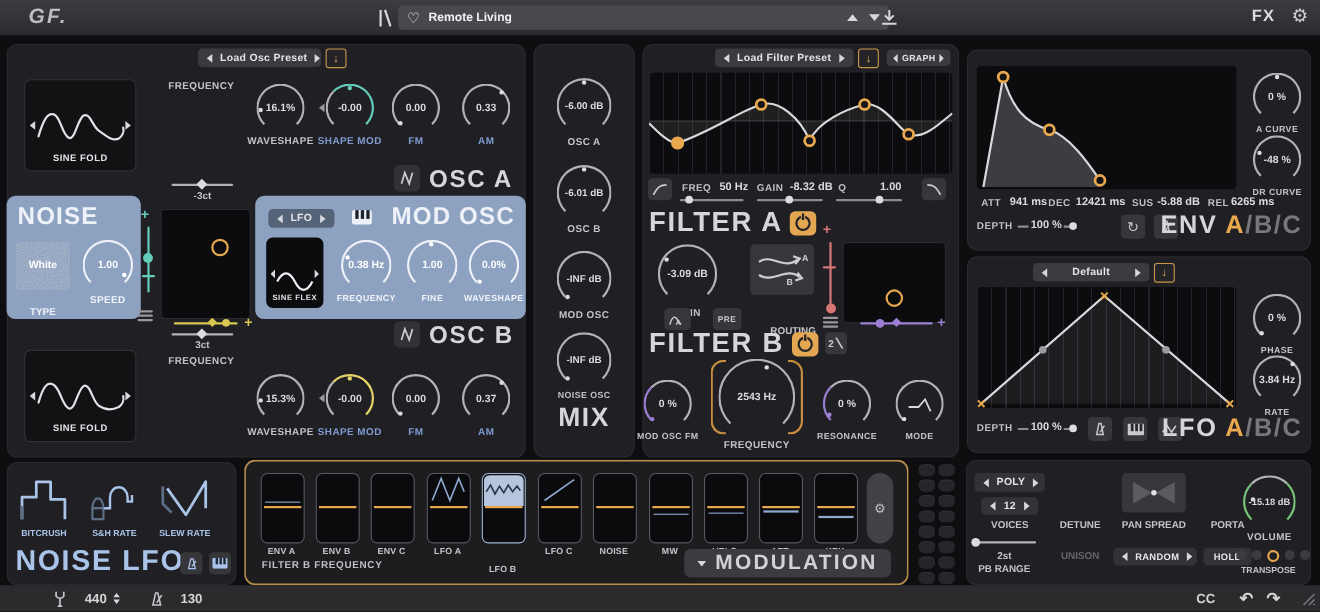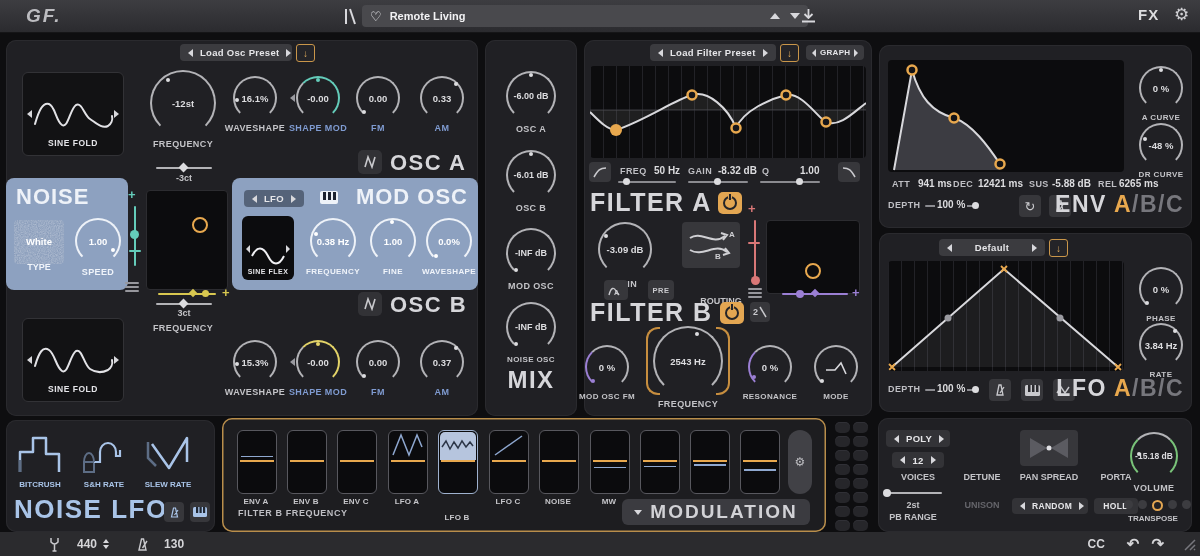--- a/index.html
+++ b/index.html
@@ -117,25 +117,20 @@
 
   <div class="wtile" style="left:16px;top:32px;width:100px;height:82px;">
     <span class="warr-l tl"></span>
     <svg width="84" height="48" style="margin-bottom:-4px;">
         <path d="M4,30 C8,16 12,8 18,10 C24,12 25,27 31,31 C37,35 39,15 45,11 C51,8 53,21 59,25 C65,29 71,35 77,32 C80,30 82,26 81,22" stroke="#e2e2e6" stroke-width="2" fill="none" stroke-linecap="round"></path>
       </svg>
     <span class="wname">SINE FOLD</span>
     <span class="warr-r tr"></span>
   </div>
   <div class="knob" style="left:132px;top:30px;width:90px;">
-    <div class="kc" style="width:66px;height:66px;">
-        <span class="ring"></span>
-        <span class="kd" style="left:16px;top:8px;"></span>
-        <span class="kv">-12st</span>
-      </div>
     <div class="kl">FREQUENCY</div>
   </div>
   <div class="track" style="left:150px;top:127px;width:56px;"></div>
   <span class="dia" style="left:174px;top:124px;"></span>
   <div class="slabel" style="left:150px;top:133px;width:56px;">-3ct</div>
   <div class="knob" style="left:204px;top:36px;width:90px;">
     <div class="kc" style="width:44px;height:44px;">
         <span class="ring"></span>
         <span class="kd" style="left:2px;top:22px;"></span>
         <span class="kv">16.1%</span>
@@ -179,21 +174,21 @@
     <div style="position:absolute;left:8px;top:42px;width:50px;height:44px;border-radius:4px;overflow:hidden;background:#7e93b4;">
       <svg width="50" height="44">
           <filter id="nz">
             <feTurbulence type="fractalNoise" baseFrequency="0.9" numOctaves="2"></feTurbulence>
             <feColorMatrix type="matrix" values="0 0 0 0 1  0 0 0 0 1  0 0 0 0 1  0 0 0 0.8 0"></feColorMatrix>
           </filter>
           <rect width="50" height="44" filter="url(#nz)" opacity="0.55"></rect>
         </svg>
       <span style="position:absolute;left:0;top:16px;width:50px;text-align:center;font-size:9.5px;font-weight:bold;color:#ffffff;">White</span>
     </div>
-    <div class="slabel" style="left:8px;top:84px;width:50px;color:#f0f4fa;">TYPE</div>
+    <div class="slabel" style="left:8px;top:100px;width:50px;color:#f0f4fa;">TYPE</div>
     <div class="knob" style="left:66px;top:40px;width:52px;">
       <div class="kc" style="width:46px;height:46px;">
           <span class="ring" style="border-color:#eef2f8;"></span>
           <span class="kd" style="left:36px;top:30px;background:#fff;"></span>
           <span class="kv" style="color:#fff;">1.00</span>
         </div>
       <div class="kl wht">SPEED</div>
     </div>
   </div>
 

